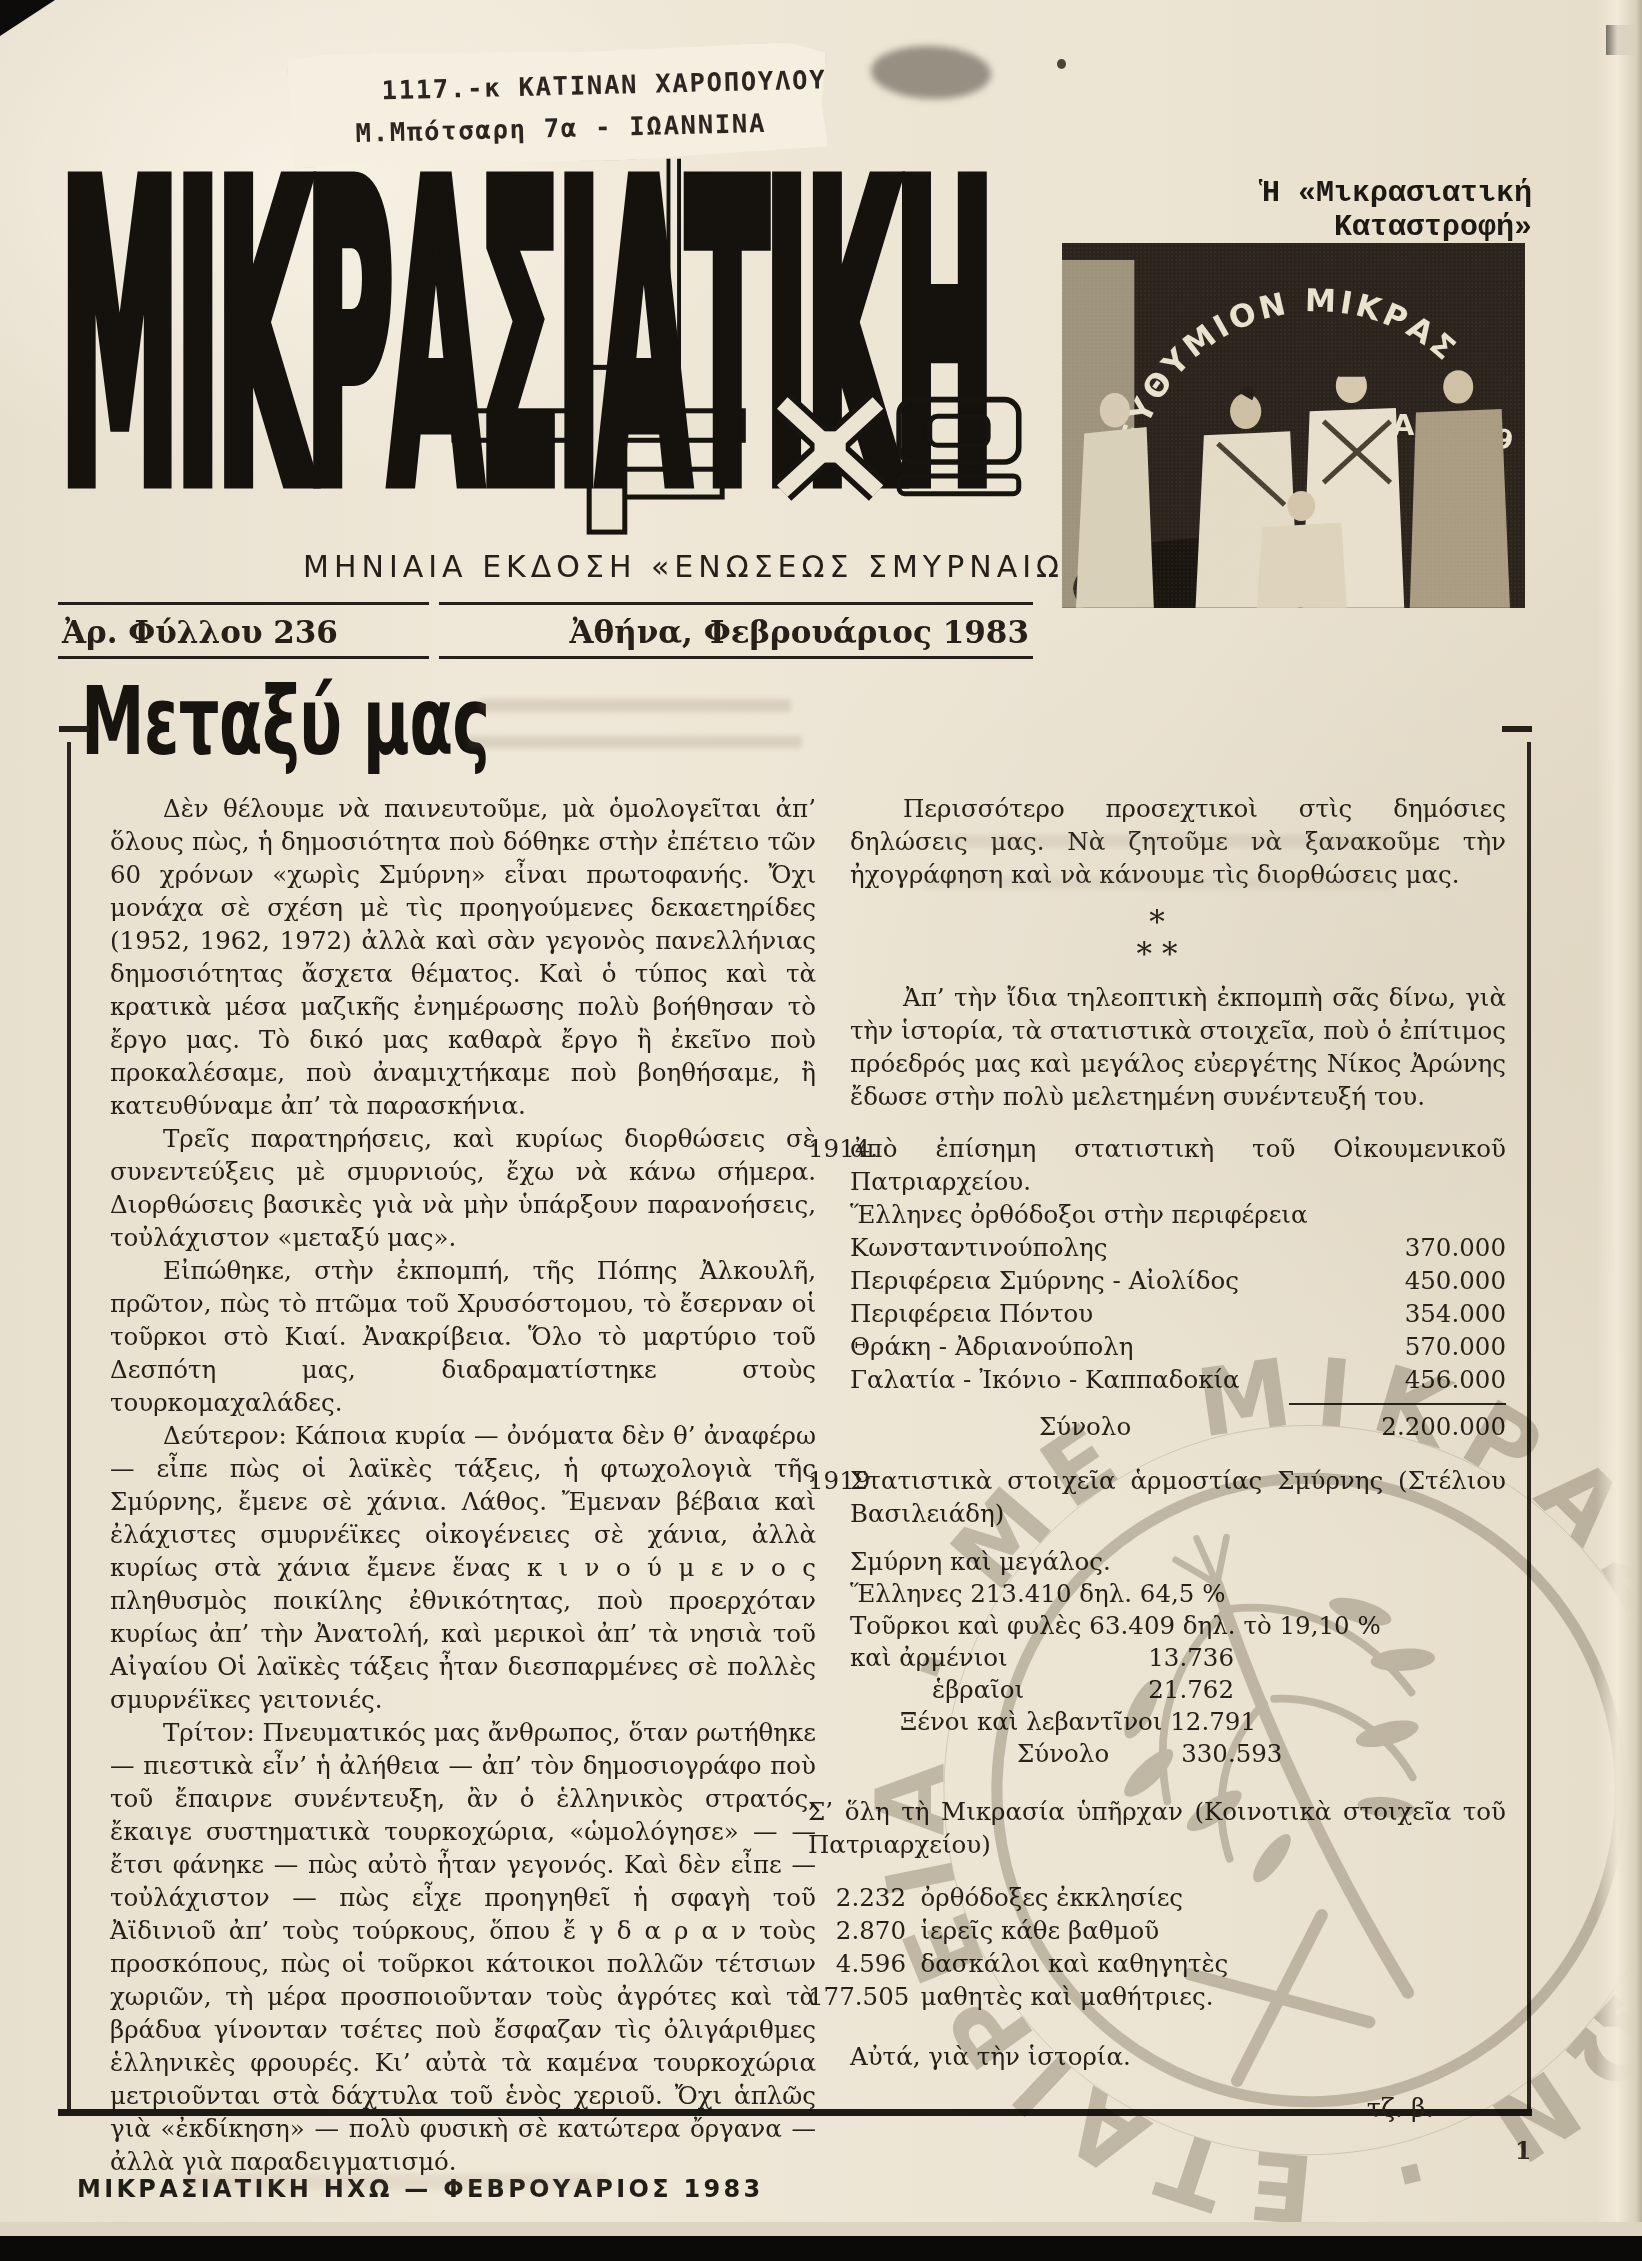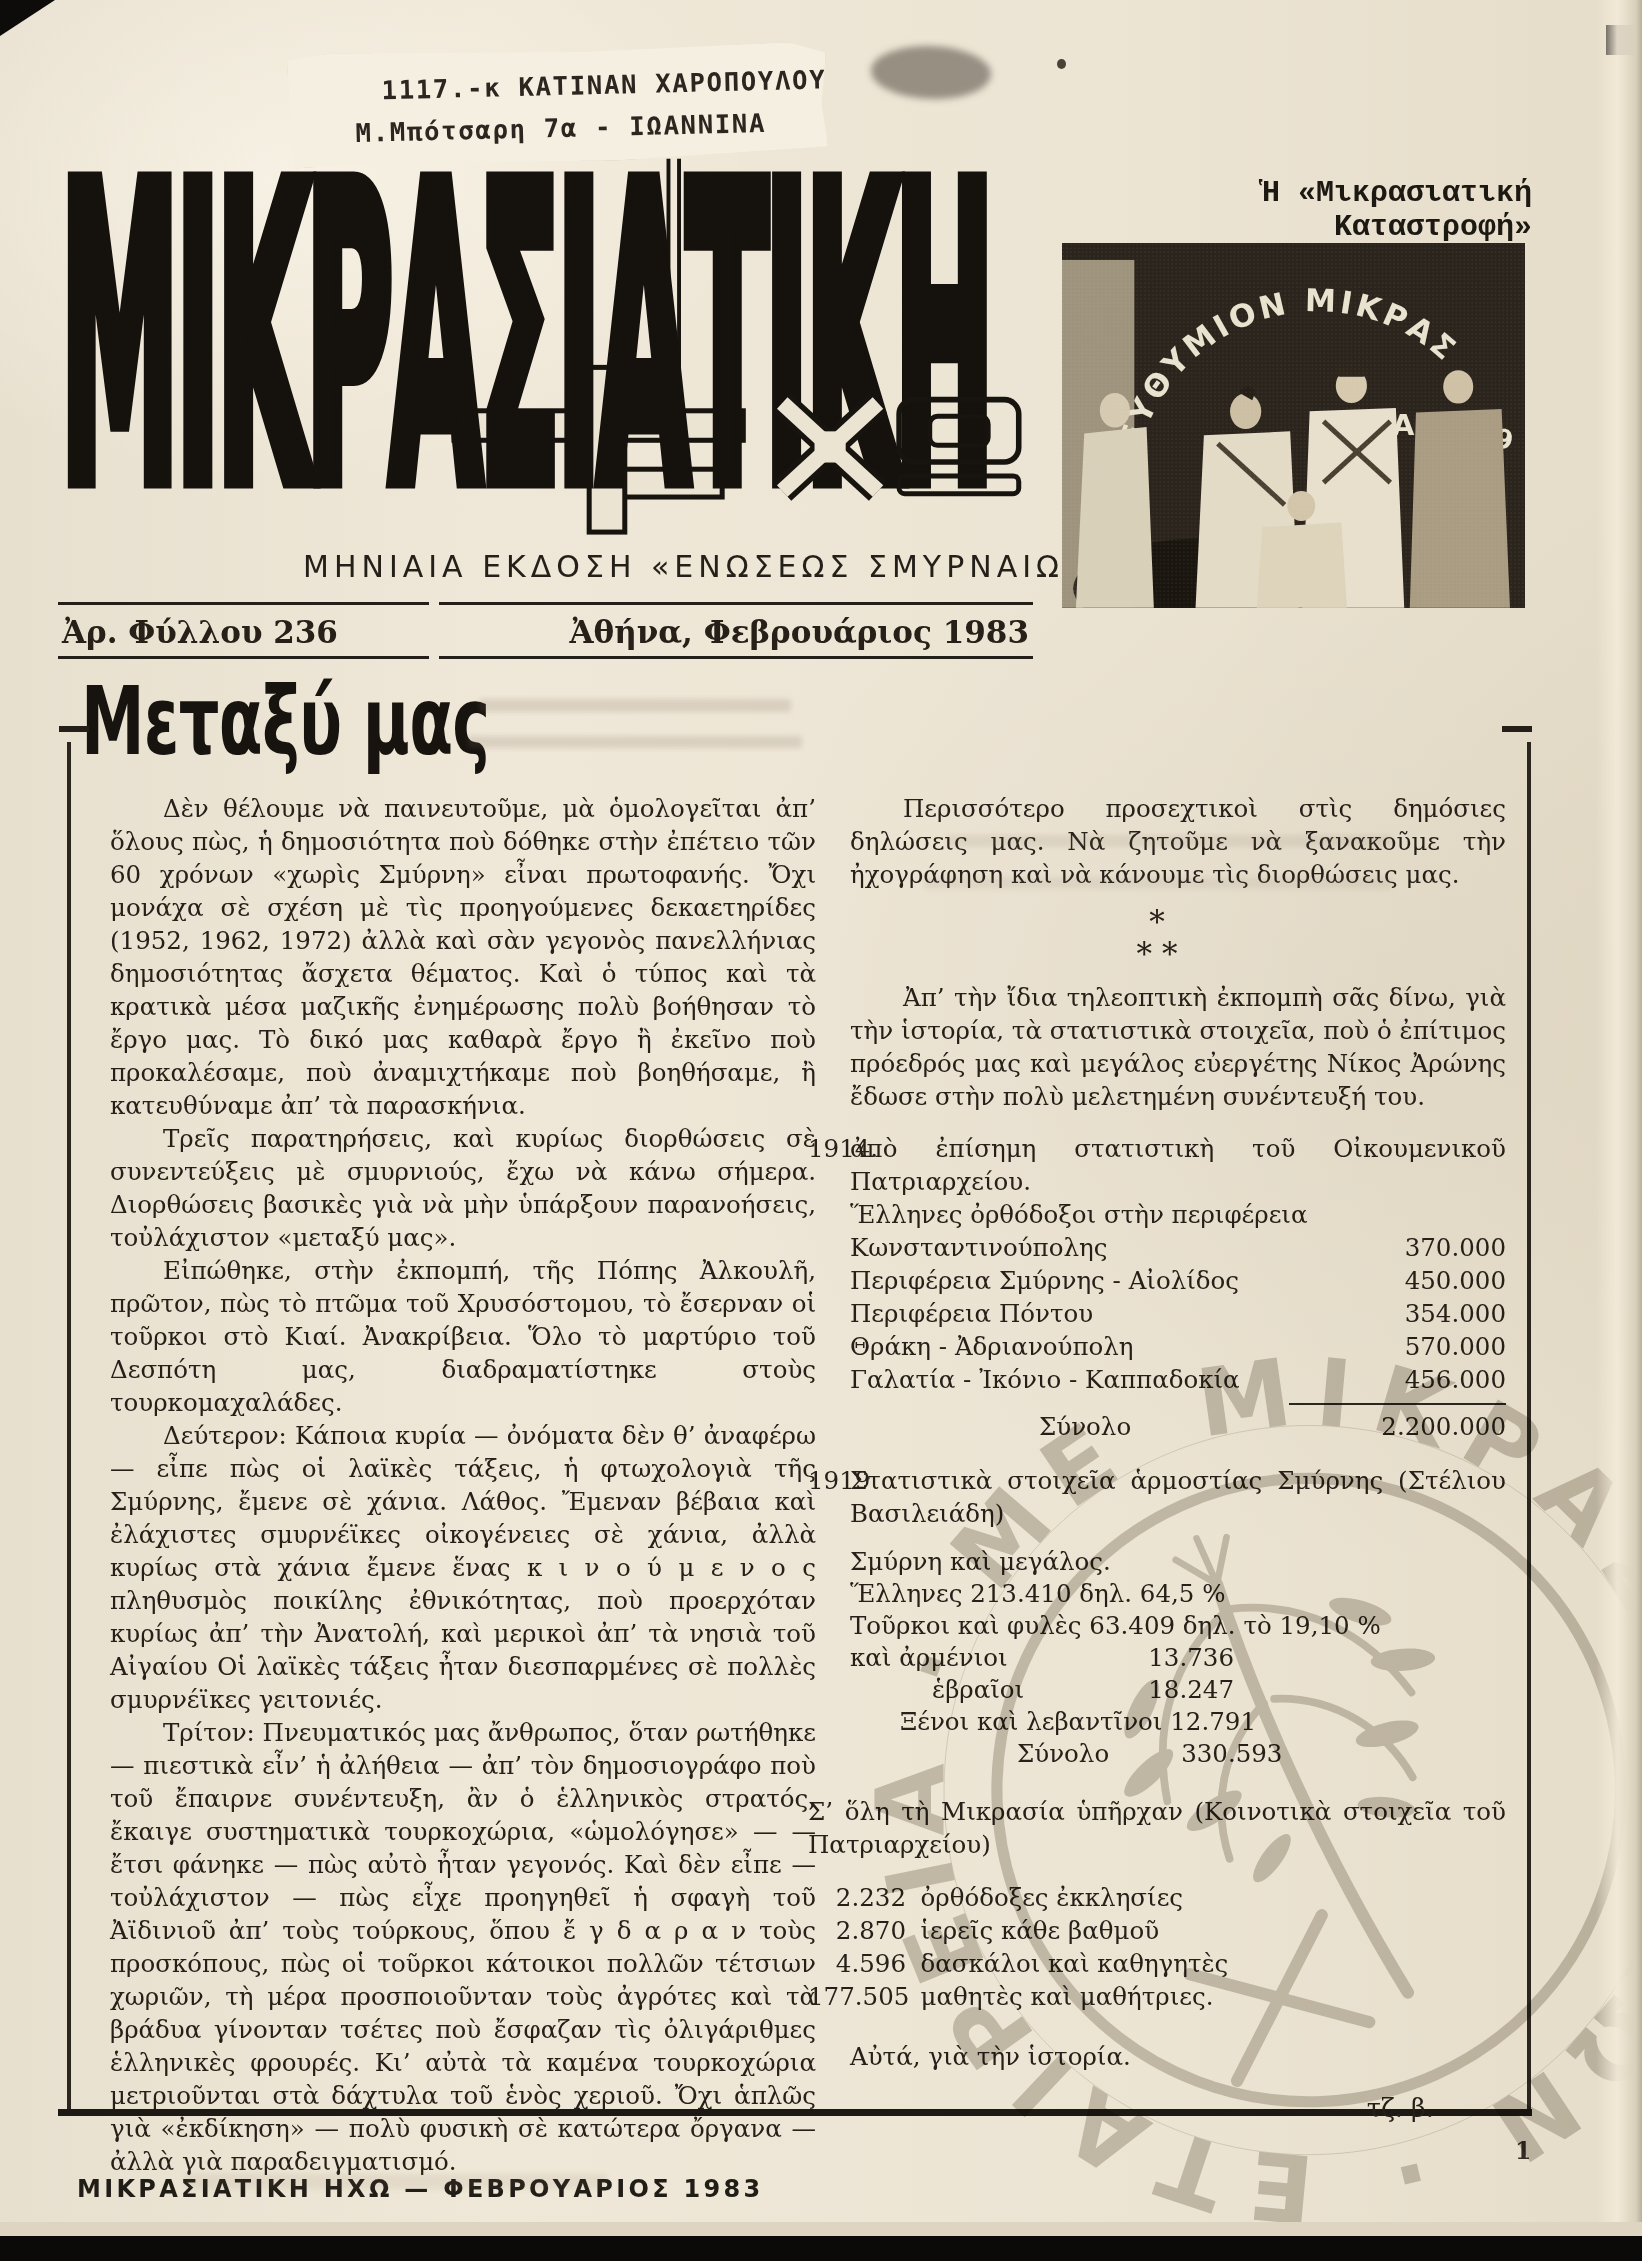--- a/index.html
+++ b/index.html
@@ -216,21 +216,21 @@
       <div>Στατιστικὰ στοιχεῖα ἁρμοστίας Σμύρνης (Στέλιου Βασιλειάδη)</div>
       <div style="margin-top:15.6px;">Σμύρνη καὶ μεγάλος.</div>
       <div style="line-height:32px;">Ἕλληνες 213.410 δηλ. 64,5 %</div>
       <div style="line-height:32px;">Τοῦρκοι καὶ φυλὲς 63.409 δηλ. τὸ 19,10 %</div>
       <div class="mid-row">
         <span class="lab">καὶ ἀρμένιοι</span>
         <span class="v">13.736</span>
       </div>
       <div class="mid-row">
         <span class="lab2">ἑβραῖοι</span>
-        <span class="v">18.247</span>
+        <span class="v">21.762</span>
       </div>
       <div class="forg">Ξένοι καὶ λεβαντῖνοι 12.791</div>
       <div class="t1919">
         <span>Σύνολο</span>
         <span>330.593</span>
       </div>
     </div>
 
     <div style="margin-top:24.5px;">
       <div>Σ’ ὅλη τὴ Μικρασία ὑπῆρχαν (Κοινοτικὰ στοιχεῖα τοῦ Πατριαρχείου)</div>

